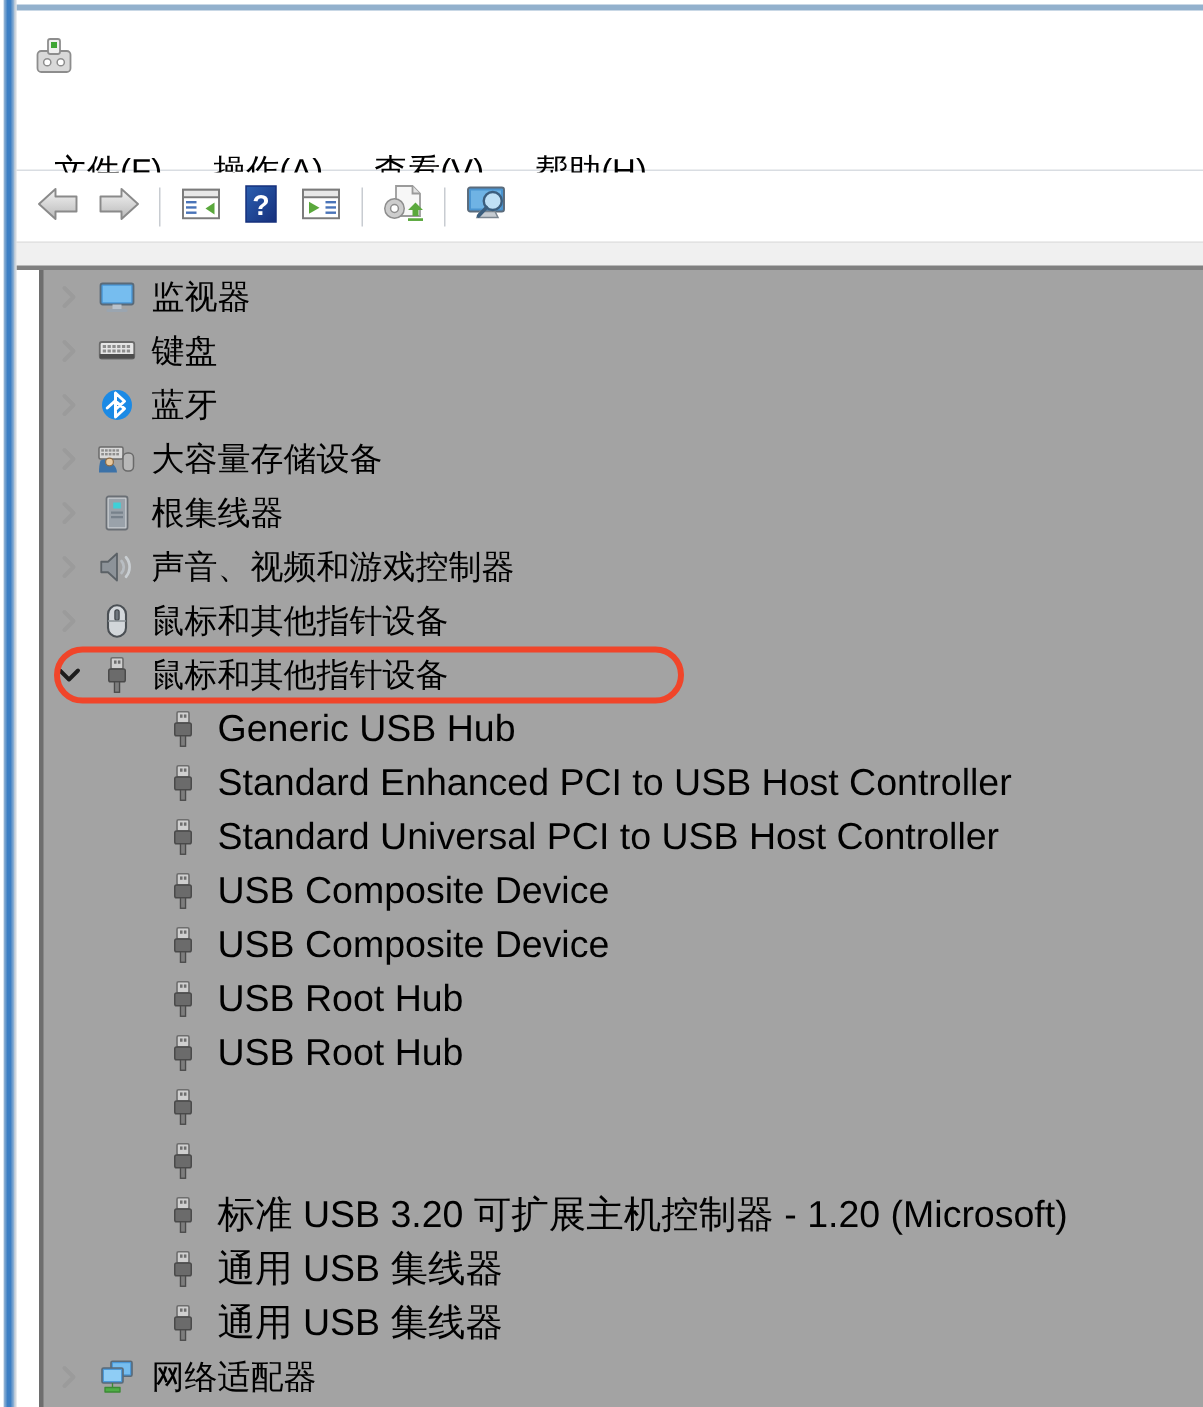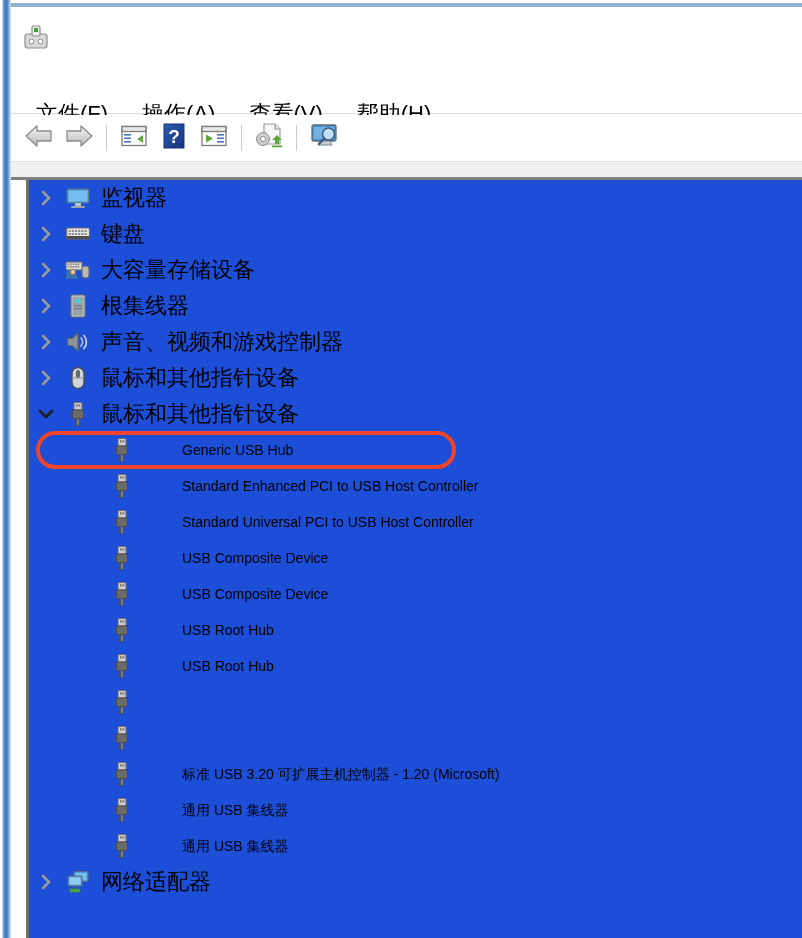--- a/index.html
+++ b/index.html
@@ -87,21 +87,21 @@
     box-sizing:border-box;
   }
   .toolbar-rule{
     position:absolute;left:11px;top:177px;right:0;height:3px;
     background:#808080;
   }
 
   
   .tree-pane{
     position:absolute;left:26px;top:180px;right:0px;bottom:0;
-    background:#1d4ed8;
+    background:#a3a3a3;
     border-left:3px solid #6e6e6e;
     overflow:hidden;
     box-sizing:border-box;
   }
   .tree-pane-left-gap{
     position:absolute;left:11px;top:180px;width:15px;bottom:0;background:#ffffff;
   }
 
   .row{
     height:36px;
@@ -118,21 +118,21 @@
     display:flex;align-items:center;justify-content:center;
   }
   .row-label{
     font-size:22px;color:#000000;
     line-height:1;
     white-space:nowrap;
     padding-left:8px;
   }
   .row.child .chev{width:34px;}
   .row.child{padding-left:44px;}
-  .row.child .row-label{font-size:14px;margin-left:37px;}
+  .row.child .row-label{font-size:25px;}
 
   
   .red-box{
     position:absolute;
     left:9px;top:243px;width:420px;height:36px;
     border:4px solid #f0452a;
     border-radius:20px;
     box-sizing:border-box;
     pointer-events:none;
   }
@@ -330,20 +330,36 @@
         <div class="row">
           <span class="chev">
             <span>
               <svg width="18" height="18" viewBox="0 0 18 18">
                 <path d="M6 3 L12 9 L6 15" fill="none" stroke="#9b9b9b" stroke-width="2.6" stroke-linecap="round" stroke-linejoin="round"></path>
               </svg>
             </span>
           </span>
           <span class="dev-icon">
             <svg width="26" height="26" viewBox="0 0 26 26">
+              <circle cx="13" cy="13" r="10" fill="#1b8ae5"></circle>
+              <path d="M12 5 L18 10.5 L12 16 L12 5 M12 10 L6.5 15 M12 16 L12 21 L18 15.5 L12 10.5" fill="none" stroke="#ffffff" stroke-width="2" stroke-linejoin="round" stroke-linecap="round"></path>
+            </svg>
+          </span>
+          <span class="row-label">蓝牙</span>
+        </div>
+        <div class="row">
+          <span class="chev">
+            <span>
+              <svg width="18" height="18" viewBox="0 0 18 18">
+                <path d="M6 3 L12 9 L6 15" fill="none" stroke="#9b9b9b" stroke-width="2.6" stroke-linecap="round" stroke-linejoin="round"></path>
+              </svg>
+            </span>
+          </span>
+          <span class="dev-icon">
+            <svg width="26" height="26" viewBox="0 0 26 26">
               <rect x="1" y="5" width="16" height="8" rx="1" fill="#d9d9d9" stroke="#6a6a6a" stroke-width="1"></rect>
               <g fill="#8d8d8d">
                 <rect x="2.5" y="6.5" width="1.8" height="1.6"></rect>
                 <rect x="5" y="6.5" width="1.8" height="1.6"></rect>
                 <rect x="7.5" y="6.5" width="1.8" height="1.6"></rect>
                 <rect x="10" y="6.5" width="1.8" height="1.6"></rect>
                 <rect x="12.5" y="6.5" width="1.8" height="1.6"></rect>
                 <rect x="2.5" y="9" width="1.8" height="1.6"></rect>
                 <rect x="5" y="9" width="1.8" height="1.6"></rect>
                 <rect x="7.5" y="9" width="1.8" height="1.6"></rect>

